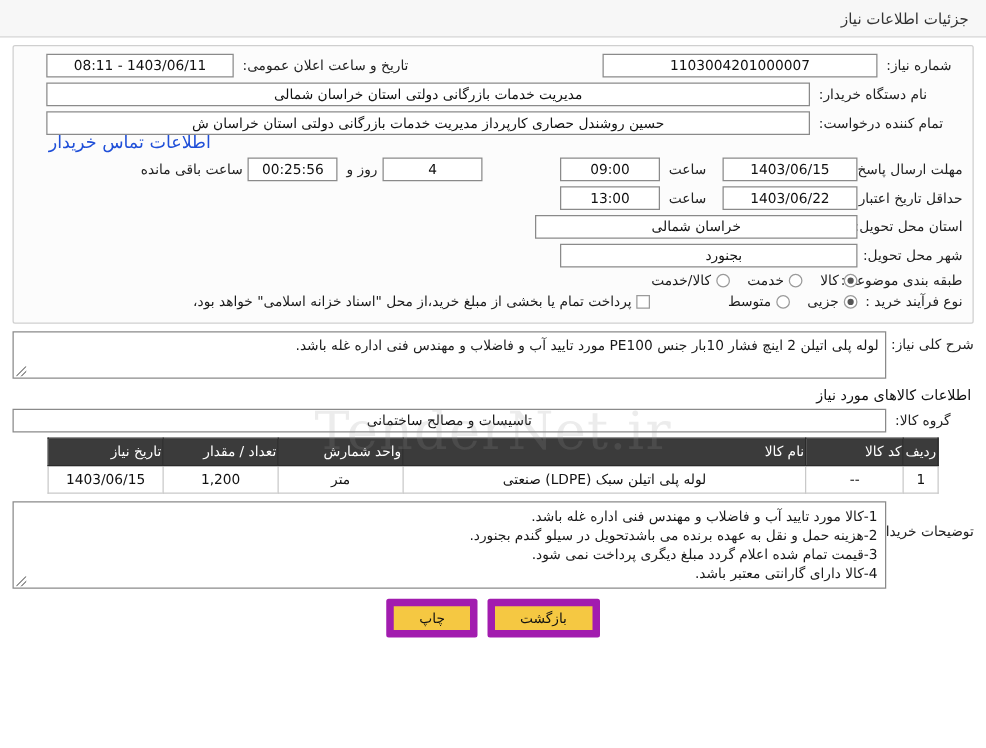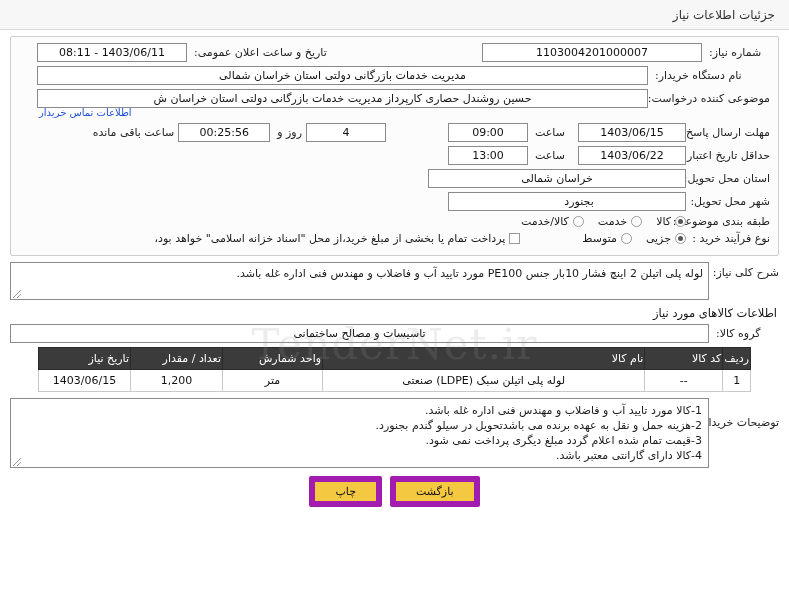--- a/index.html
+++ b/index.html
@@ -218,41 +218,41 @@
       <div style="width:14px"></div>
     </div>
 
     <div class="row">
       <div class="lbl w120">نام دستگاه خریدار:</div>
       <div class="inp flex1" style="text-align:center;">مدیریت خدمات بازرگانی دولتی استان خراسان شمالی</div>
       <div style="width:14px"></div>
     </div>
 
     <div class="row">
-      <div class="lbl w120">موضوعی کننده درخواست:</div>
+      <div class="lbl w120">تمام کننده درخواست:</div>
       <div class="inp flex1" style="text-align:center;position:relative;">
         <span>حسین روشندل حصاری کارپرداز مدیریت خدمات بازرگانی دولتی استان خراسان ش</span>
       </div>
       <div style="width:14px"></div>
     </div>
     <div class="row" style="margin-top:-6px;justify-content:flex-start;">
       <div class="lbl w120">&nbsp;</div>
       <div style="flex:1"></div>
-      <div class="blue-link" style="font-size:10px;margin-left:20px;cursor:pointer;text-align:right;">اطلاعات تماس خریدار</div>
+      <div class="blue-link" style="font-size:14px;margin-left:20px;cursor:pointer;text-align:right;">اطلاعات تماس خریدار</div>
     </div>
 
     <div class="row">
       <div class="lbl w70" style="width:80px;line-height:12px;">مهلت ارسال پاسخ: تا تاریخ:</div>
       <div class="inp" style="width:108px;">1403/06/15</div>
       <div class="lbl w40">ساعت</div>
       <div class="inp" style="width:80px;">09:00</div>
       <div style="width:54px"></div>
       <div class="inp" style="width:80px;">4</div>
       <div class="lbl">روز و</div>
-      <div class="inp" style="width:92px;">00:25:56</div>
+      <div class="inp" style="width:72px;">00:25:56</div>
       <div class="lbl">ساعت باقی مانده</div>
       <div style="flex:1"></div>
     </div>
 
     <div class="row">
       <div class="lbl w70" style="width:80px;line-height:12px;">حداقل تاریخ اعتبار قیمت: تا تاریخ:</div>
       <div class="inp" style="width:108px;">1403/06/22</div>
       <div class="lbl w40">ساعت</div>
       <div class="inp" style="width:80px;">13:00</div>
       <div style="flex:1"></div>

